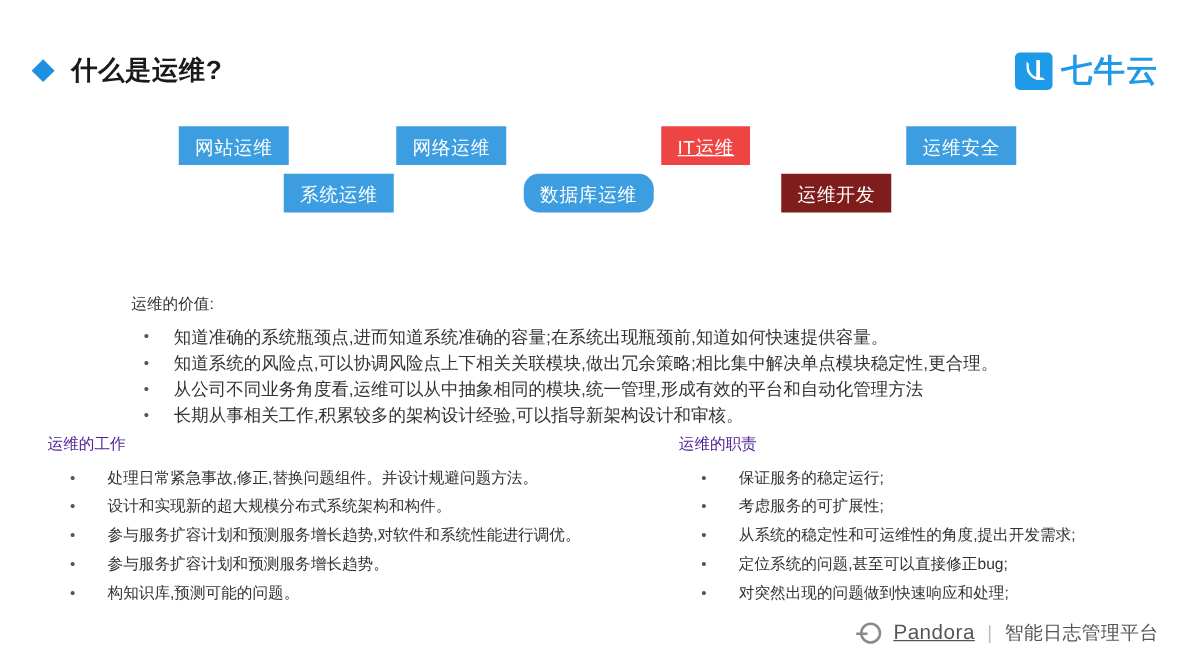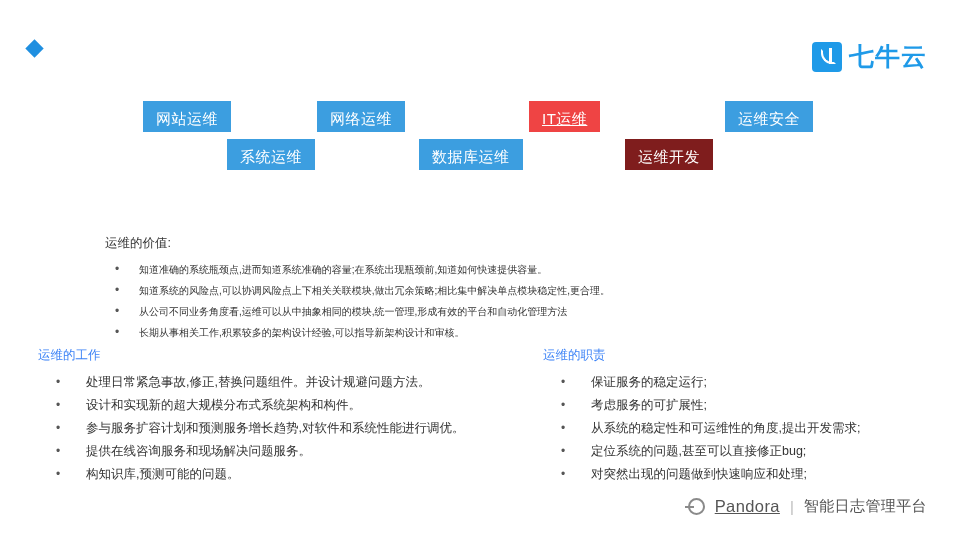--- a/index.html
+++ b/index.html
@@ -91,21 +91,21 @@
     width: 760px;
   }
   #value-heading {
     font-size: 12.5px;
     color: #333;
     margin-bottom: 7px;
     margin-top: 28px;
   }
   .bullet-list { list-style: none; margin: 0; padding: 0; }
   .bullet-list li {
-    font-size: 10px;
+    font-size: 14px;
     line-height: 21px;
     color: #333;
     padding-left: 34px;
     position: relative;
   }
   .bullet-list li::before {
     content: "\2022";
     position: absolute;
     left: 10px; top: 0;
     color: #555;
@@ -118,21 +118,21 @@
     left: 38px; top: 347px;
     width: 470px;
   }
   #col-right {
     position: absolute;
     left: 543px; top: 347px;
     width: 400px;
   }
   .col-heading {
     font-size: 12.5px;
-    color: #3b82f6;
+    color: #4c1d95;
     margin-bottom: 7px;
   }
   .col-list { list-style: none; margin: 0; padding: 0; }
   .col-list li {
     font-size: 12.5px;
     line-height: 23px;
     color: #333;
     padding-left: 48px;
     position: relative;
   }
@@ -180,54 +180,55 @@
     font-size: 15px;
     color: #555;
     letter-spacing: 0.4px;
   }
 </style>
 </head>
 <body>
 
 <div id="title-row">
   <span id="title-diamond"></span>
+  <span id="title-text">什么是运维?</span>
 </div>
 
 <div id="logo">
   <span id="logo-mark"></span>
   <span id="logo-text">七牛云</span>
 </div>
 
 <div id="tags-layer">
     <div class="tag" style="left: 143px; top: 101px; background: rgb(60, 158, 224);">网站运维</div>
     <div class="tag" style="left: 317px; top: 101px; background: rgb(60, 158, 224);">网络运维</div>
     <div class="tag" style="left: 529px; top: 101px; background: #ef4444; text-decoration: underline;">IT运维</div>
     <div class="tag" style="left: 725px; top: 101px; background: rgb(60, 158, 224);">运维安全</div>
     <div class="tag" style="left: 227px; top: 139px; background: rgb(60, 158, 224);">系统运维</div>
-    <div class="tag" style="left: 419px; top: 139px; background: rgb(60, 158, 224);">数据库运维</div>
+    <div class="tag" style="left: 419px; top: 139px; background: rgb(60, 158, 224); border-radius: 12px;">数据库运维</div>
     <div class="tag" style="left: 625px; top: 139px; background: #7f1d1d;">运维开发</div>
   </div>
 
 <div id="value-block">
   <div id="value-heading">运维的价值:</div>
   <ul class="bullet-list" id="value-list">
       <li>知道准确的系统瓶颈点,进而知道系统准确的容量;在系统出现瓶颈前,知道如何快速提供容量。</li>
       <li>知道系统的风险点,可以协调风险点上下相关关联模块,做出冗余策略;相比集中解决单点模块稳定性,更合理。</li>
       <li>从公司不同业务角度看,运维可以从中抽象相同的模块,统一管理,形成有效的平台和自动化管理方法</li>
       <li>长期从事相关工作,积累较多的架构设计经验,可以指导新架构设计和审核。</li>
     </ul>
 </div>
 
 <div id="col-left">
   <div class="col-heading">运维的工作</div>
   <ul class="col-list" id="work-list">
       <li>处理日常紧急事故,修正,替换问题组件。并设计规避问题方法。</li>
       <li>设计和实现新的超大规模分布式系统架构和构件。</li>
       <li>参与服务扩容计划和预测服务增长趋势,对软件和系统性能进行调优。</li>
-      <li>提供在线咨询服务和现场解决问题服务。</li>
+      <li>参与服务扩容计划和预测服务增长趋势。</li>
       <li>构知识库,预测可能的问题。</li>
     </ul>
 </div>
 
 <div id="col-right">
   <div class="col-heading">运维的职责</div>
   <ul class="col-list" id="duty-list">
       <li>保证服务的稳定运行;</li>
       <li>考虑服务的可扩展性;</li>
       <li>从系统的稳定性和可运维性的角度,提出开发需求;</li>

